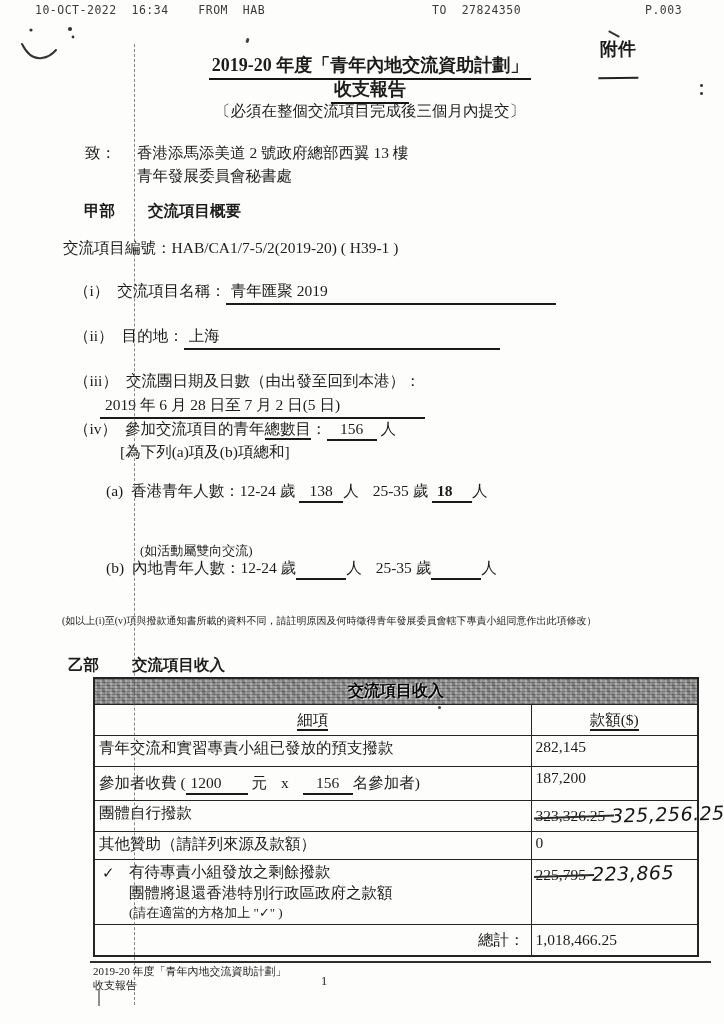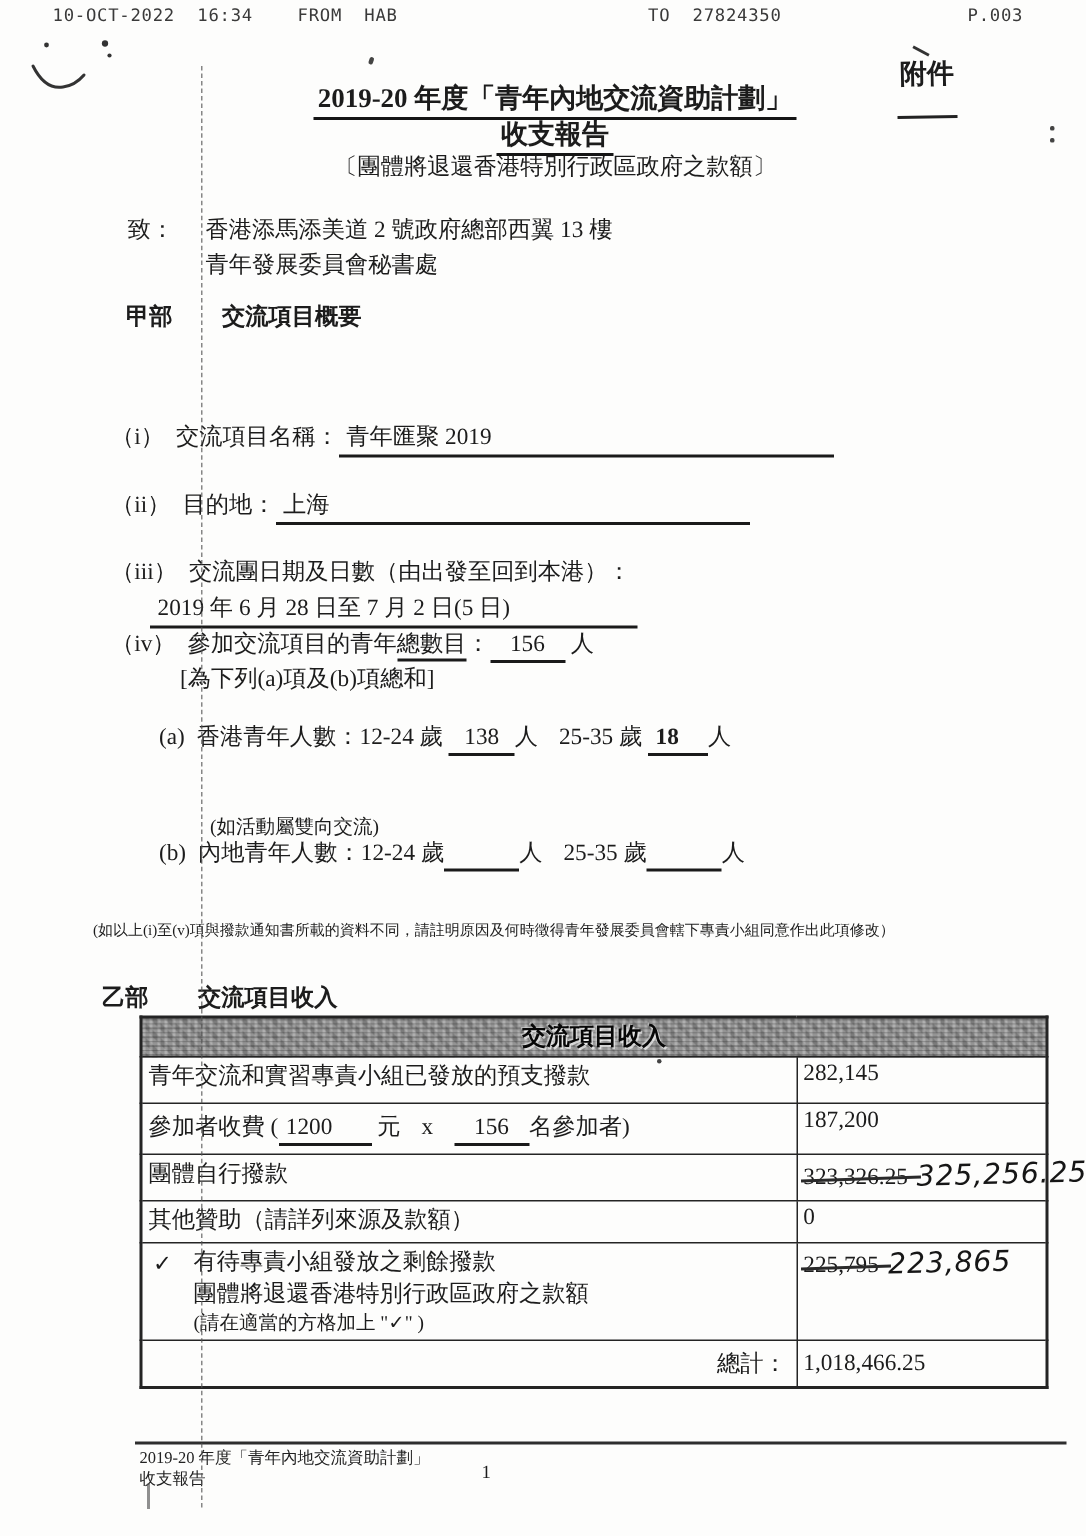--- a/index.html
+++ b/index.html
@@ -69,29 +69,32 @@
     <circle cx="19" cy="8" r="1.6" fill="#333"></circle>
     <circle cx="58" cy="7" r="2.1" fill="#333"></circle>
     <circle cx="61" cy="15" r="1.4" fill="#333"></circle>
   </svg>
 
   <div class="att-tick"></div>
   <div class="attachment">附件</div>
 
   <div class="titlewrap" style="top:53px;"><span class="t-ul">2019-20 年度「青年內地交流資助計劃」</span></div>
   <div class="titlewrap" style="top:77px;"><span class="t-ul">收支報告</span></div>
-  <div class="titlewrap t-note" style="top:101px;">〔團體將退還香港特別行政區政府之款額〕</div>
+  <div class="titlewrap t-note" style="top:101px;">〔必須在整個交流項目完成後三個月內提交〕</div>
 
   <div class="abs bt" style="left:85px;top:143px;">致：</div>
   <div class="abs bt" style="left:137px;top:143px;">香港添馬添美道 2 號政府總部西翼 13 樓</div>
   <div class="abs bt" style="left:137px;top:166px;">青年發展委員會秘書處</div>
 
   <div class="abs bt bold" style="left:84px;top:201px;">甲部</div>
   <div class="abs bt bold" style="left:148px;top:201px;">交流項目概要</div>
 
+  <div class="abs bt" style="left:63px;top:238px;">
+    <span>交流項目編號：</span><span>HAB/CA1/7-5/2(2019-20) ( H39-1 )</span>
+  </div>
 
   <div class="abs bt" style="left:74px;top:281px;">
     <span class="num">（i）</span><span>交流項目名稱：</span><span class="fill" style="min-width:320px;"><span>青年匯聚 2019</span></span>
   </div>
 
   <div class="abs bt" style="left:74px;top:326px;">
     <span class="num">（ii）</span><span>目的地：</span><span class="fill" style="min-width:306px;"><span>上海</span></span>
   </div>
 
   <div class="abs bt" style="left:74px;top:371px;">
@@ -122,20 +125,24 @@
   <div class="abs bt bold" style="left:132px;top:655px;">交流項目收入</div>
 
   <table class="income">
     <colgroup>
         <col style="width:437px;">
         <col style="width:167px;">
       </colgroup>
     <tbody>
         <tr>
       <th class="band" colspan="2">交流項目收入</th>
+    </tr>
+    <tr>
+      <th class="hcell"><span class="u">細項</span></th>
+      <th class="hcell"><span class="u">款額($)</span></th>
     </tr>
     <tr>
       <td style="height:26px;">青年交流和實習專責小組已發放的預支撥款</td>
       <td class="amt">282,145</td>
     </tr>
     <tr>
       <td style="height:29px;vertical-align:middle;">
         <span>參加者收費 (</span><span class="fill" style="min-width:52px;"><span>1200</span></span> <span>元</span><span class="gap"></span><span>x</span><span class="gap"></span><span class="fill" style="min-width:40px;text-align:center;"><span>156</span></span><span>名參加者)</span>
       </td>
       <td class="amt">187,200</td>

